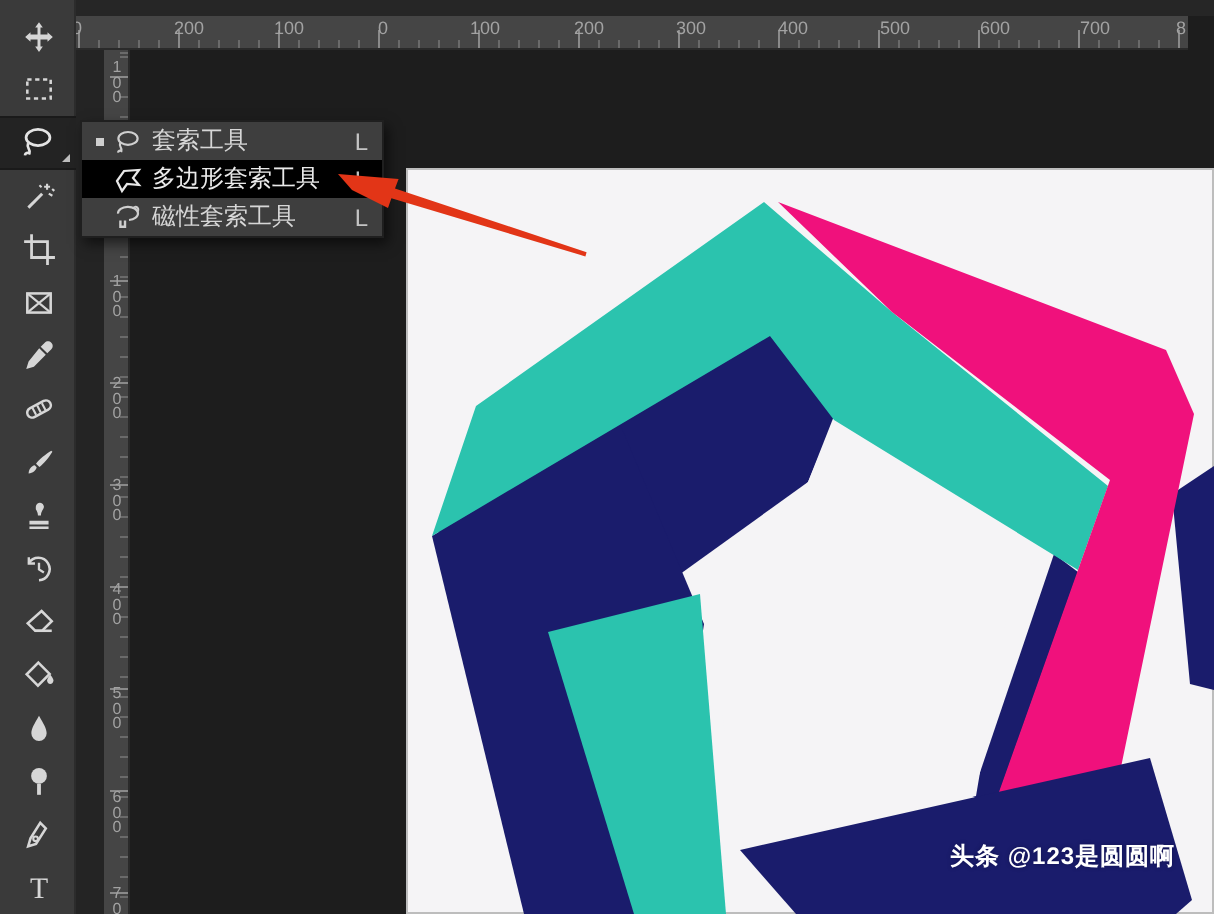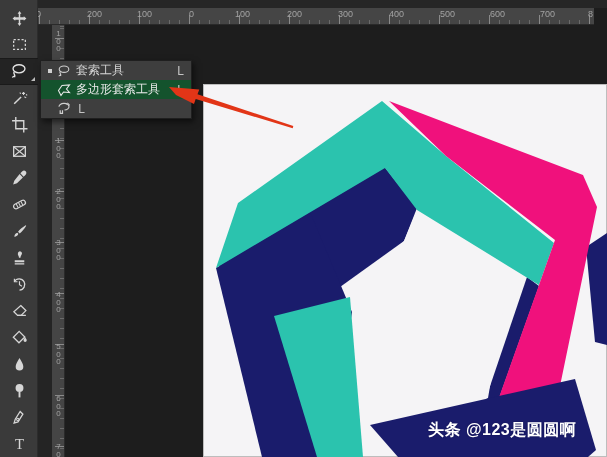--- a/index.html
+++ b/index.html
@@ -28,27 +28,27 @@
     border-right:1px solid #2a2a2a;z-index:10;
     background-image:
       repeating-linear-gradient(180deg,#8a8a8a 0 1px,transparent 1px 51px),
       repeating-linear-gradient(180deg,#6a6a6a 0 1px,transparent 1px 10px);
     background-size:9px 100%,4px 100%;background-repeat:repeat-y,repeat-y;
     background-position:100% 13px,100% 3px}
   .vlabel{position:absolute;left:0;width:13px;text-align:center;font-size:8px;line-height:7.5px;
     color:#a2a2a2;word-break:break-all;padding:0 3px}
   
   .artboard{position:absolute;left:0;top:0;width:607px;height:457px;z-index:1}
-  .watermark{position:absolute;left:428px;top:420px;z-index:5;color:#ffffff;
-    font-size:16px;font-weight:bold;letter-spacing:0.5px;text-shadow:0 0 2px rgba(0,0,40,.4);white-space:nowrap}
+  .watermark{position:absolute;left:475px;top:420px;z-index:5;color:#ffffff;
+    font-size:12px;font-weight:bold;letter-spacing:0.5px;text-shadow:0 0 2px rgba(0,0,40,.4);white-space:nowrap}
   
   .flyout{position:absolute;left:40px;top:60px;width:152px;z-index:40;background:#3e3e3e;
     border:1px solid #1f1f1f;box-shadow:2px 3px 6px rgba(0,0,0,.55)}
   .flyout-row{height:19px;display:flex;align-items:center;padding:0 7px 0 4px;color:#d6d6d6;font-size:12px}
-  .flyout-row.highlighted{background:#14532d;color:#eaeaea}
+  .flyout-row.highlighted{background:#000000;color:#eaeaea}
   .bullet-col{width:10px;display:flex;align-items:center;justify-content:center}
   .bullet{width:4px;height:4px;background:#cfcfcf}
   .mi{width:18px;display:flex;align-items:center;justify-content:center}
   .flyout-label{flex:1;white-space:nowrap;margin-left:3px}
   .flyout-shortcut{width:12px;text-align:right;color:#c4c4c4}
   
   .arrow-layer{position:absolute;left:0;top:0;z-index:60;pointer-events:none}
 </style>
 </head>
 <body>
@@ -265,19 +265,20 @@
   </div>
   <div class="flyout-row">
     <span class="bullet-col"></span>
     <span class="mi">
         <svg width="14" height="14" viewBox="0 0 14 14">
           <path d="M2 4.8a5 3.3 0 115.5 3.2" fill="none" stroke="#cfcfcf" stroke-width="1.1"></path>
           <path d="M3.2 8.2v3.2h2.3V8.2" fill="none" stroke="#cfcfcf" stroke-width="1.2"></path>
           <path d="M9.5 2.2a1.4 1.4 0 112 1.8" fill="none" stroke="#cfcfcf" stroke-width="1"></path>
         </svg>
       </span>
+    <span class="flyout-label">磁性套索工具</span>
     <span class="flyout-shortcut">L</span>
   </div>
 </div>
 
 <svg class="arrow-layer" width="607" height="457" viewBox="0 0 607 457">
   <polygon points="169,87 199.3,89.5 197.5,94.3 293.3,126.1 292.7,128.2 195.7,99.1 194,104 176,95" fill="#E23517"></polygon>
 </svg>
 
 </body></html>

